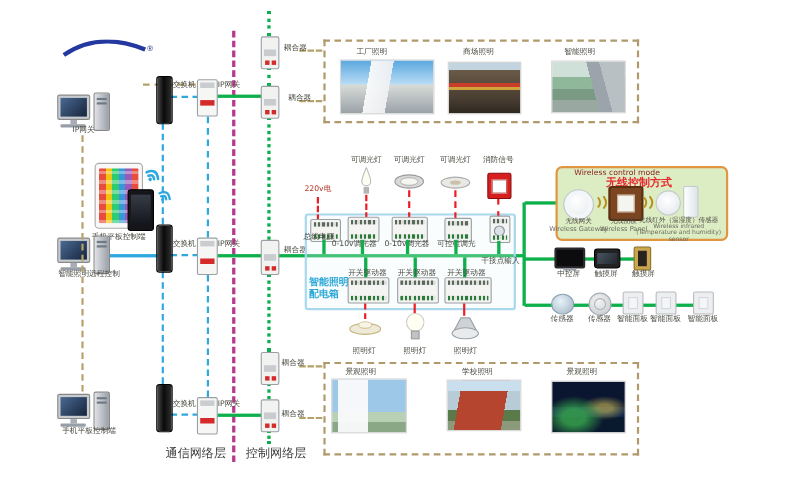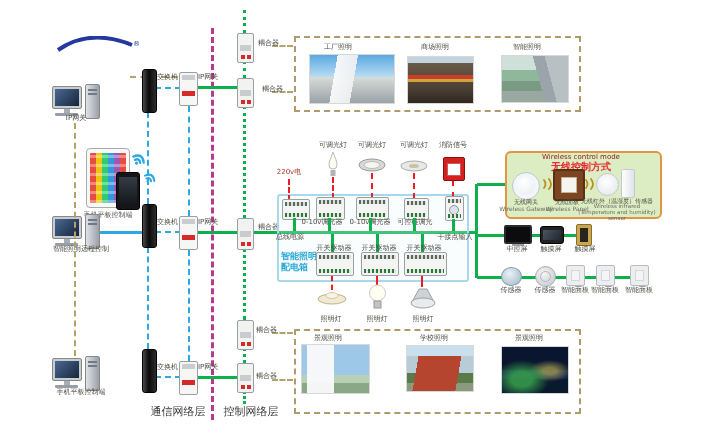--- a/index.html
+++ b/index.html
@@ -271,21 +271,21 @@
   <div class="fire" style="left:443px;top:157px;width:20px;height:22px"></div>
 
   <div class="din" style="left:282px;top:199px;width:26px;height:19px"></div>
   <div class="din" style="left:316px;top:197px;width:27px;height:21px"></div>
   <div class="din" style="left:356px;top:197px;width:31px;height:21px"></div>
   <div class="din" style="left:404px;top:198px;width:23px;height:20px"></div>
   <div class="din" style="left:445px;top:196px;width:17px;height:23px">
       <span class="dial"></span>
     </div>
 
-  <div class="lbl" style="left:290px;top:234px">总线电源</div>
+  <div class="lbl" style="left:290px;top:212px">总线电源</div>
   <div class="lbl" style="left:322px;top:219px">0-10v调光器</div>
   <div class="lbl" style="left:370px;top:219px">0-10v调光器</div>
   <div class="lbl" style="left:415px;top:219px">可控硅调光</div>
   <div class="lbl" style="left:455px;top:234px">干接点输入</div>
 
   <div class="ln v-grn" style="left:293px;top:218px;height:13px"></div>
   <div class="ln v-grn" style="left:328px;top:218px;height:13px"></div>
   <div class="ln v-grn" style="left:369px;top:218px;height:13px"></div>
   <div class="ln v-grn" style="left:413px;top:218px;height:13px"></div>
   <div class="ln v-grn" style="left:452px;top:219px;height:12px"></div>
@@ -314,21 +314,21 @@
   </svg>
   <svg class="svgic" style="left:407px;top:286px" width="32" height="26" viewBox="0 0 32 26">
     <path d="M5 16 L12 3 h8 L27 16z" fill="#cfd2d6" stroke="#9aa2a8"></path>
       <ellipse cx="16" cy="17" rx="12" ry="5" fill="#e8eaec" stroke="#9aa2a8"></ellipse>
   </svg>
   <div class="lbl" style="left:331px;top:316px">照明灯</div>
   <div class="lbl" style="left:377px;top:316px">照明灯</div>
   <div class="lbl" style="left:423px;top:316px">照明灯</div>
 
   <div class="wbox" style="left:505px;top:151px;width:153px;height:64px"></div>
-  <div class="lbl" style="left:581px;top:154px;font-size:7px;color:#8b2020">Wireless control mode</div>
+  <div class="lbl" style="left:561px;top:154px;font-size:7px;color:#8b2020">Wireless control mode</div>
   <div class="lbl" style="left:581px;top:161px;font-size:10px;font-weight:bold;color:#e8282f">无线控制方式</div>
 
   <div class="wgw" style="left:512px;top:172px;width:26px;height:26px"></div>
   <svg class="svgic" style="left:541px;top:178px" width="13" height="12" viewBox="0 0 13 12">
     <path d="M3 10 Q6 6 3 2 M8 11 Q12 6.5 8 1" stroke="#b9901c" stroke-width="1.8" fill="none" stroke-linecap="round"></path>
   </svg>
   <div class="wpnl" style="left:553px;top:169px;width:28px;height:28px"></div>
   <svg class="svgic" style="left:583px;top:178px" width="13" height="12" viewBox="0 0 13 12">
     <path d="M3 10 Q6 6 3 2 M8 11 Q12 6.5 8 1" stroke="#b9901c" stroke-width="1.8" fill="none" stroke-linecap="round"></path>
   </svg>

